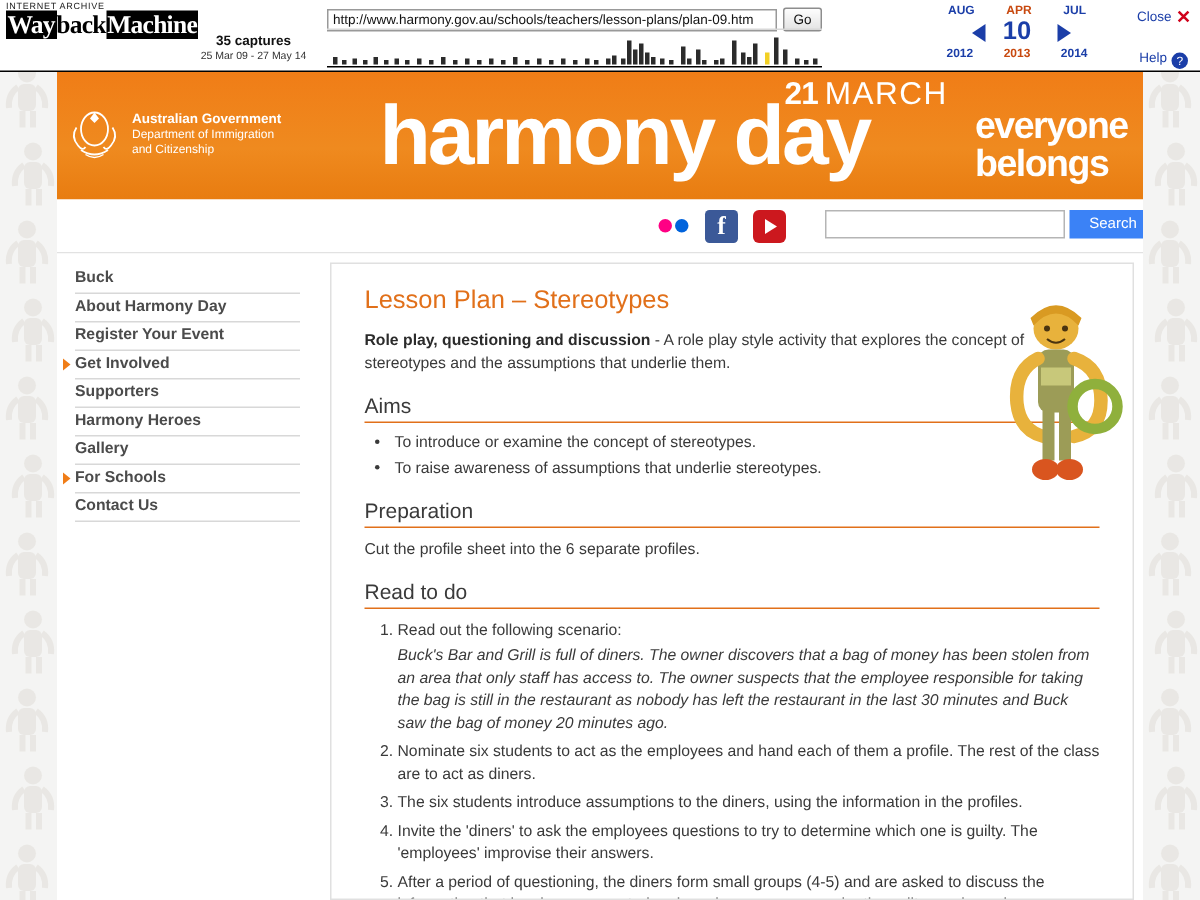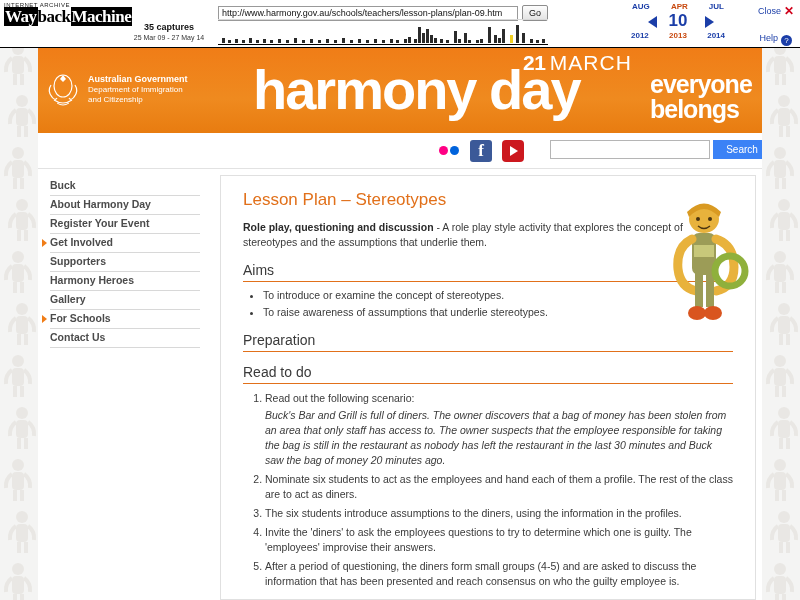--- a/index.html
+++ b/index.html
@@ -700,20 +700,21 @@
         <div class="sec">
           <h2>Aims</h2>
           <ul id="aims-list">
               <li>To introduce or examine the concept of stereotypes.</li>
               <li>To raise awareness of assumptions that underlie stereotypes.</li>
             </ul>
         </div>
 
         <div class="sec">
           <h2>Preparation</h2>
+          <p>Cut the profile sheet into the 6 separate profiles.</p>
         </div>
 
         <div class="sec">
           <h2>Read to do</h2>
           <ol id="steps">
               <li><span>Read out the following scenario:</span><span class="scenario">Buck's Bar and Grill is full of diners. The owner discovers that a bag of money has been stolen from an area that only staff has access to. The owner suspects that the employee responsible for taking the bag is still in the restaurant as nobody has left the restaurant in the last 30 minutes and Buck saw the bag of money 20 minutes ago.</span></li>
               <li><span>Nominate six students to act as the employees and hand each of them a profile. The rest of the class are to act as diners.</span></li>
               <li><span>The six students introduce assumptions to the diners, using the information in the profiles.</span></li>
               <li><span>Invite the 'diners' to ask the employees questions to try to determine which one is guilty. The 'employees' improvise their answers.</span></li>
               <li><span>After a period of questioning, the diners form small groups (4-5) and are asked to discuss the information that has been presented and reach consensus on who the guilty employee is.</span></li>

